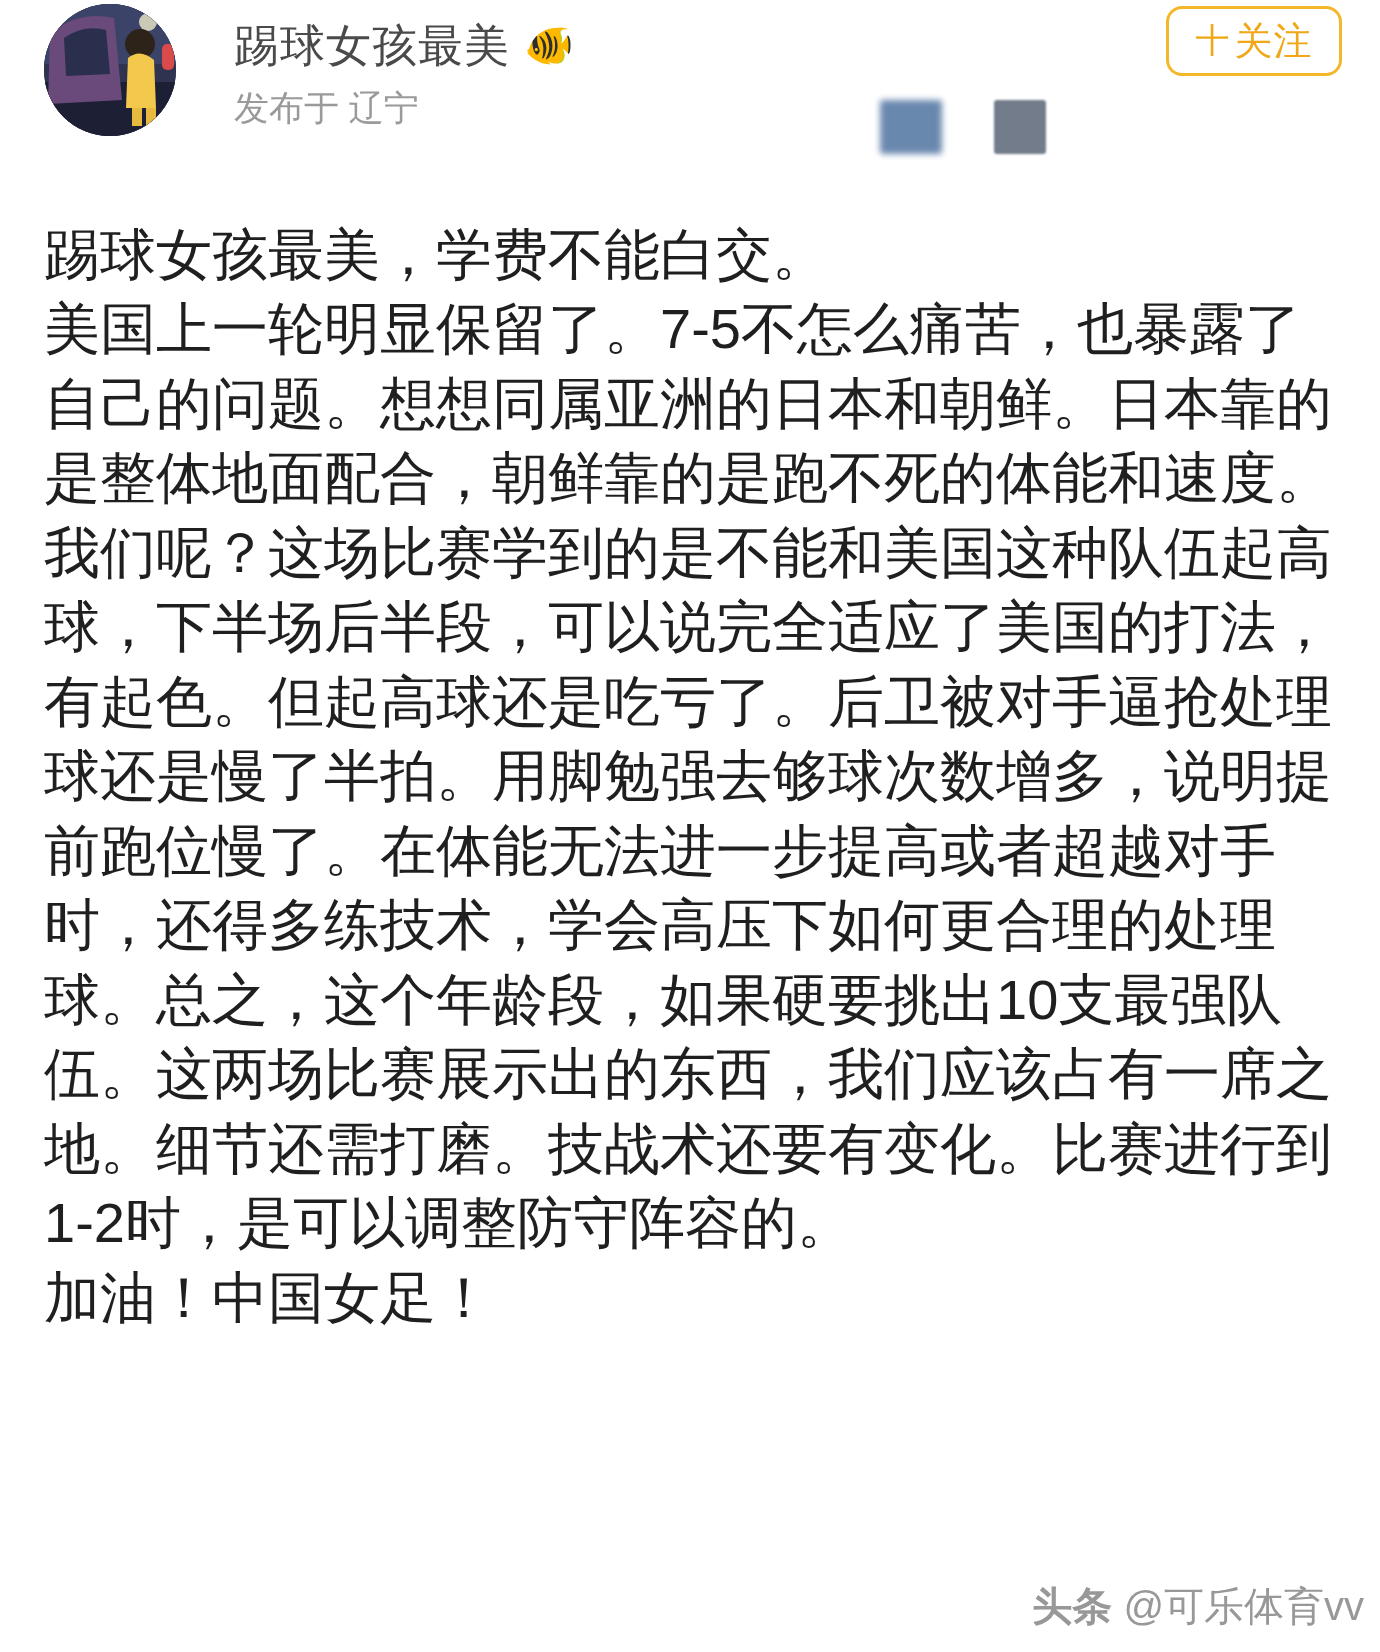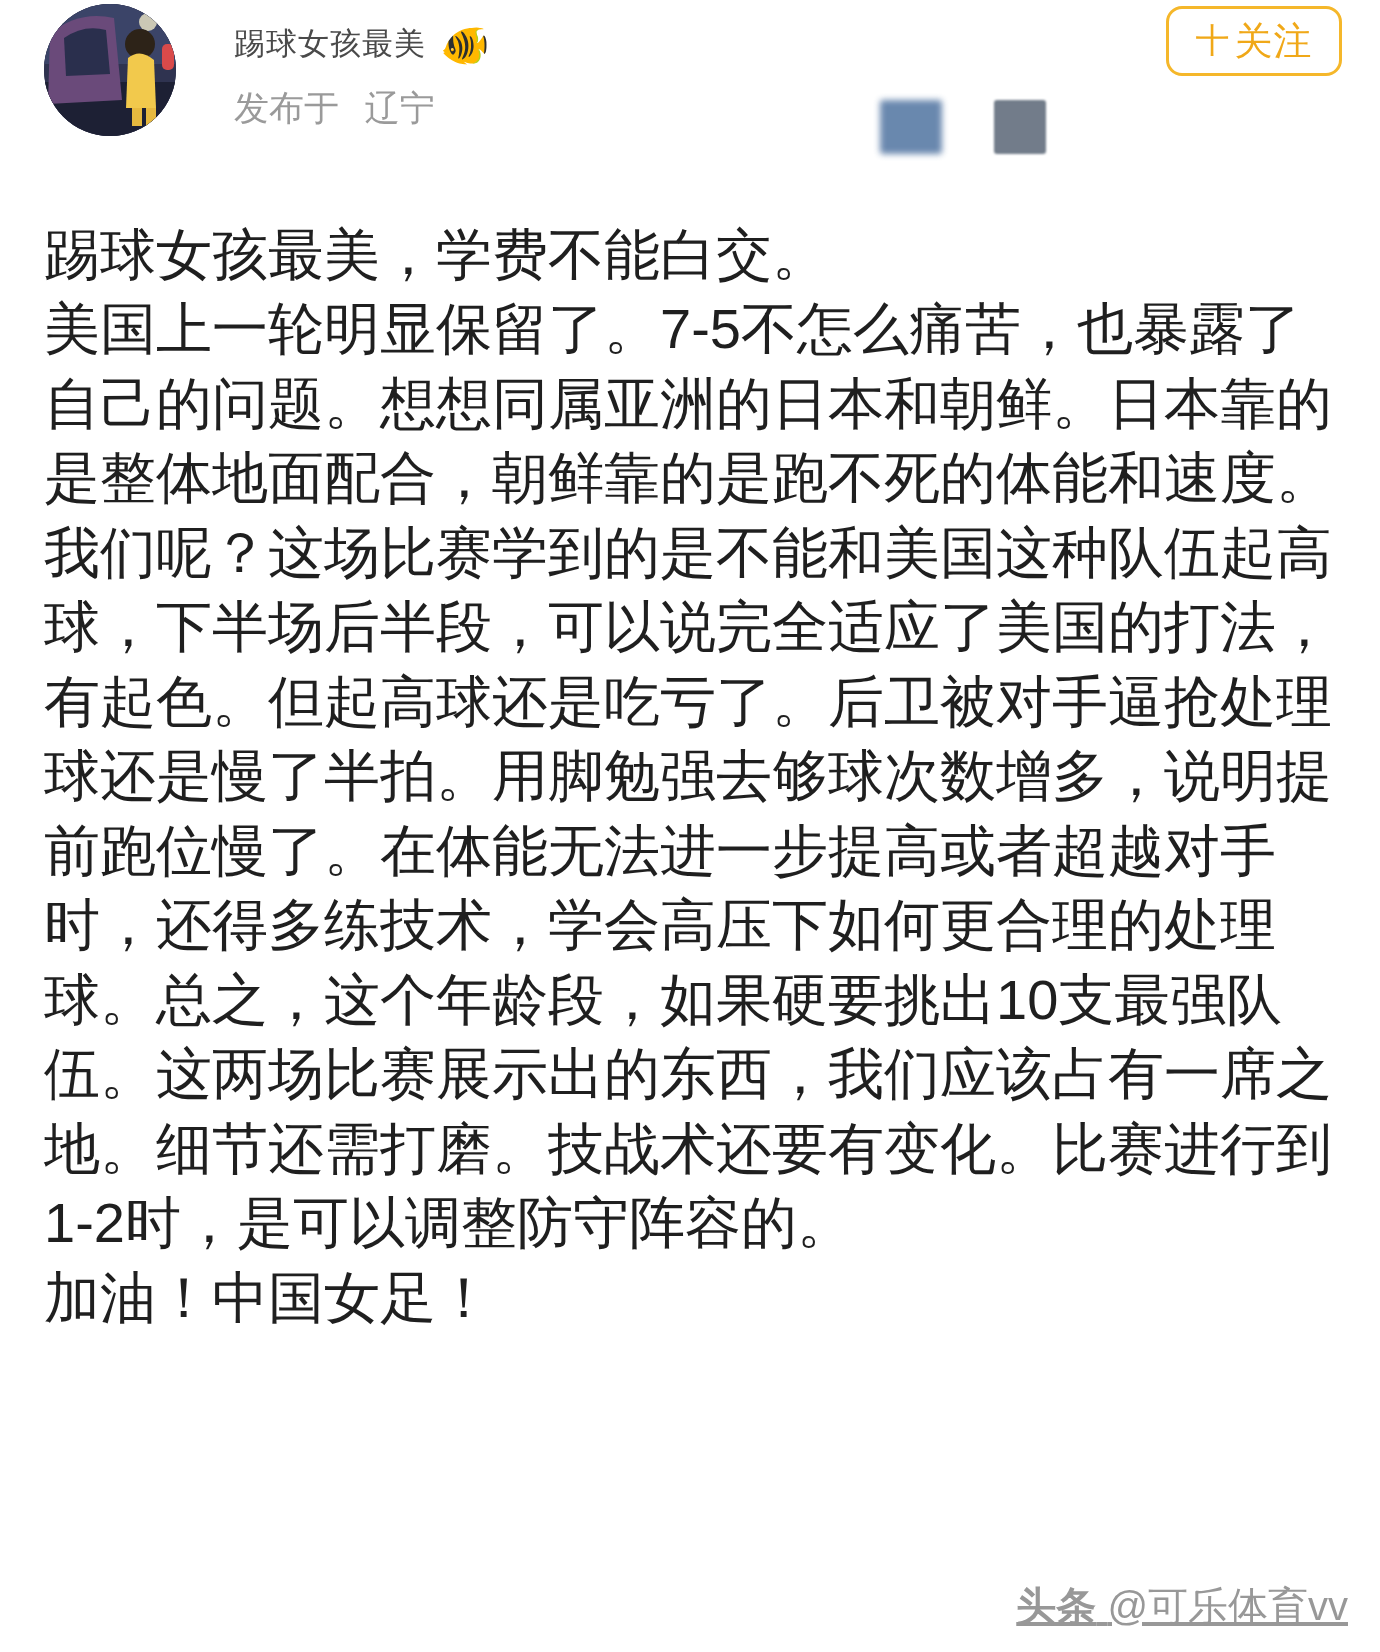--- a/index.html
+++ b/index.html
@@ -49,26 +49,25 @@
     padding-left: 38px;
     padding-top: 6px;
   }
 
   .name-row {
     display: flex;
     align-items: center;
     height: 62px;
   }
   .nickname {
-    font-size: 31px;
+    font-size: 45px;
     color: #4a4a4a;
     letter-spacing: 1px;
     line-height: 1;
     white-space: nowrap;
-    font-family: Liberation Mono, monospace;
   }
   .nickname-emoji {
     font-size: 40px;
     margin-left: 14px;
     line-height: 1;
   }
 
   .meta-row {
     margin-top: 14px;
     font-size: 35px;
@@ -82,21 +81,20 @@
   .meta-row .src-cut {
     color: #9a9a9a;
   }
   .meta-line2 {
     margin-top: 10px;
     font-size: 35px;
     color: #9a9a9a;
     line-height: 1.25;
   }
   .meta-line2 .region {
-    margin-left: 16px;
   }
 
   
   .follow-btn {
     position: absolute;
     right: 38px;
     top: 6px;
     width: 176px;
     height: 70px;
     border: 3px solid #f5b72a;
@@ -149,27 +147,26 @@
     word-break: break-all;
   }
   .content p {
     margin: 0;
     padding: 0;
   }
 
   
   .watermark {
     position: absolute;
-    right: 32px;
+    right: 16px;
     bottom: 18px;
     font-size: 40px;
     color: #8d8d8d;
     white-space: nowrap;
     opacity: 0.9;
-    text-decoration: underline;
   }
   .watermark .wm-logo {
     font-weight: bold;
     color: #8d8d8d;
   }
 </style>
 </head>
 <body>
 
 <div class="post">

